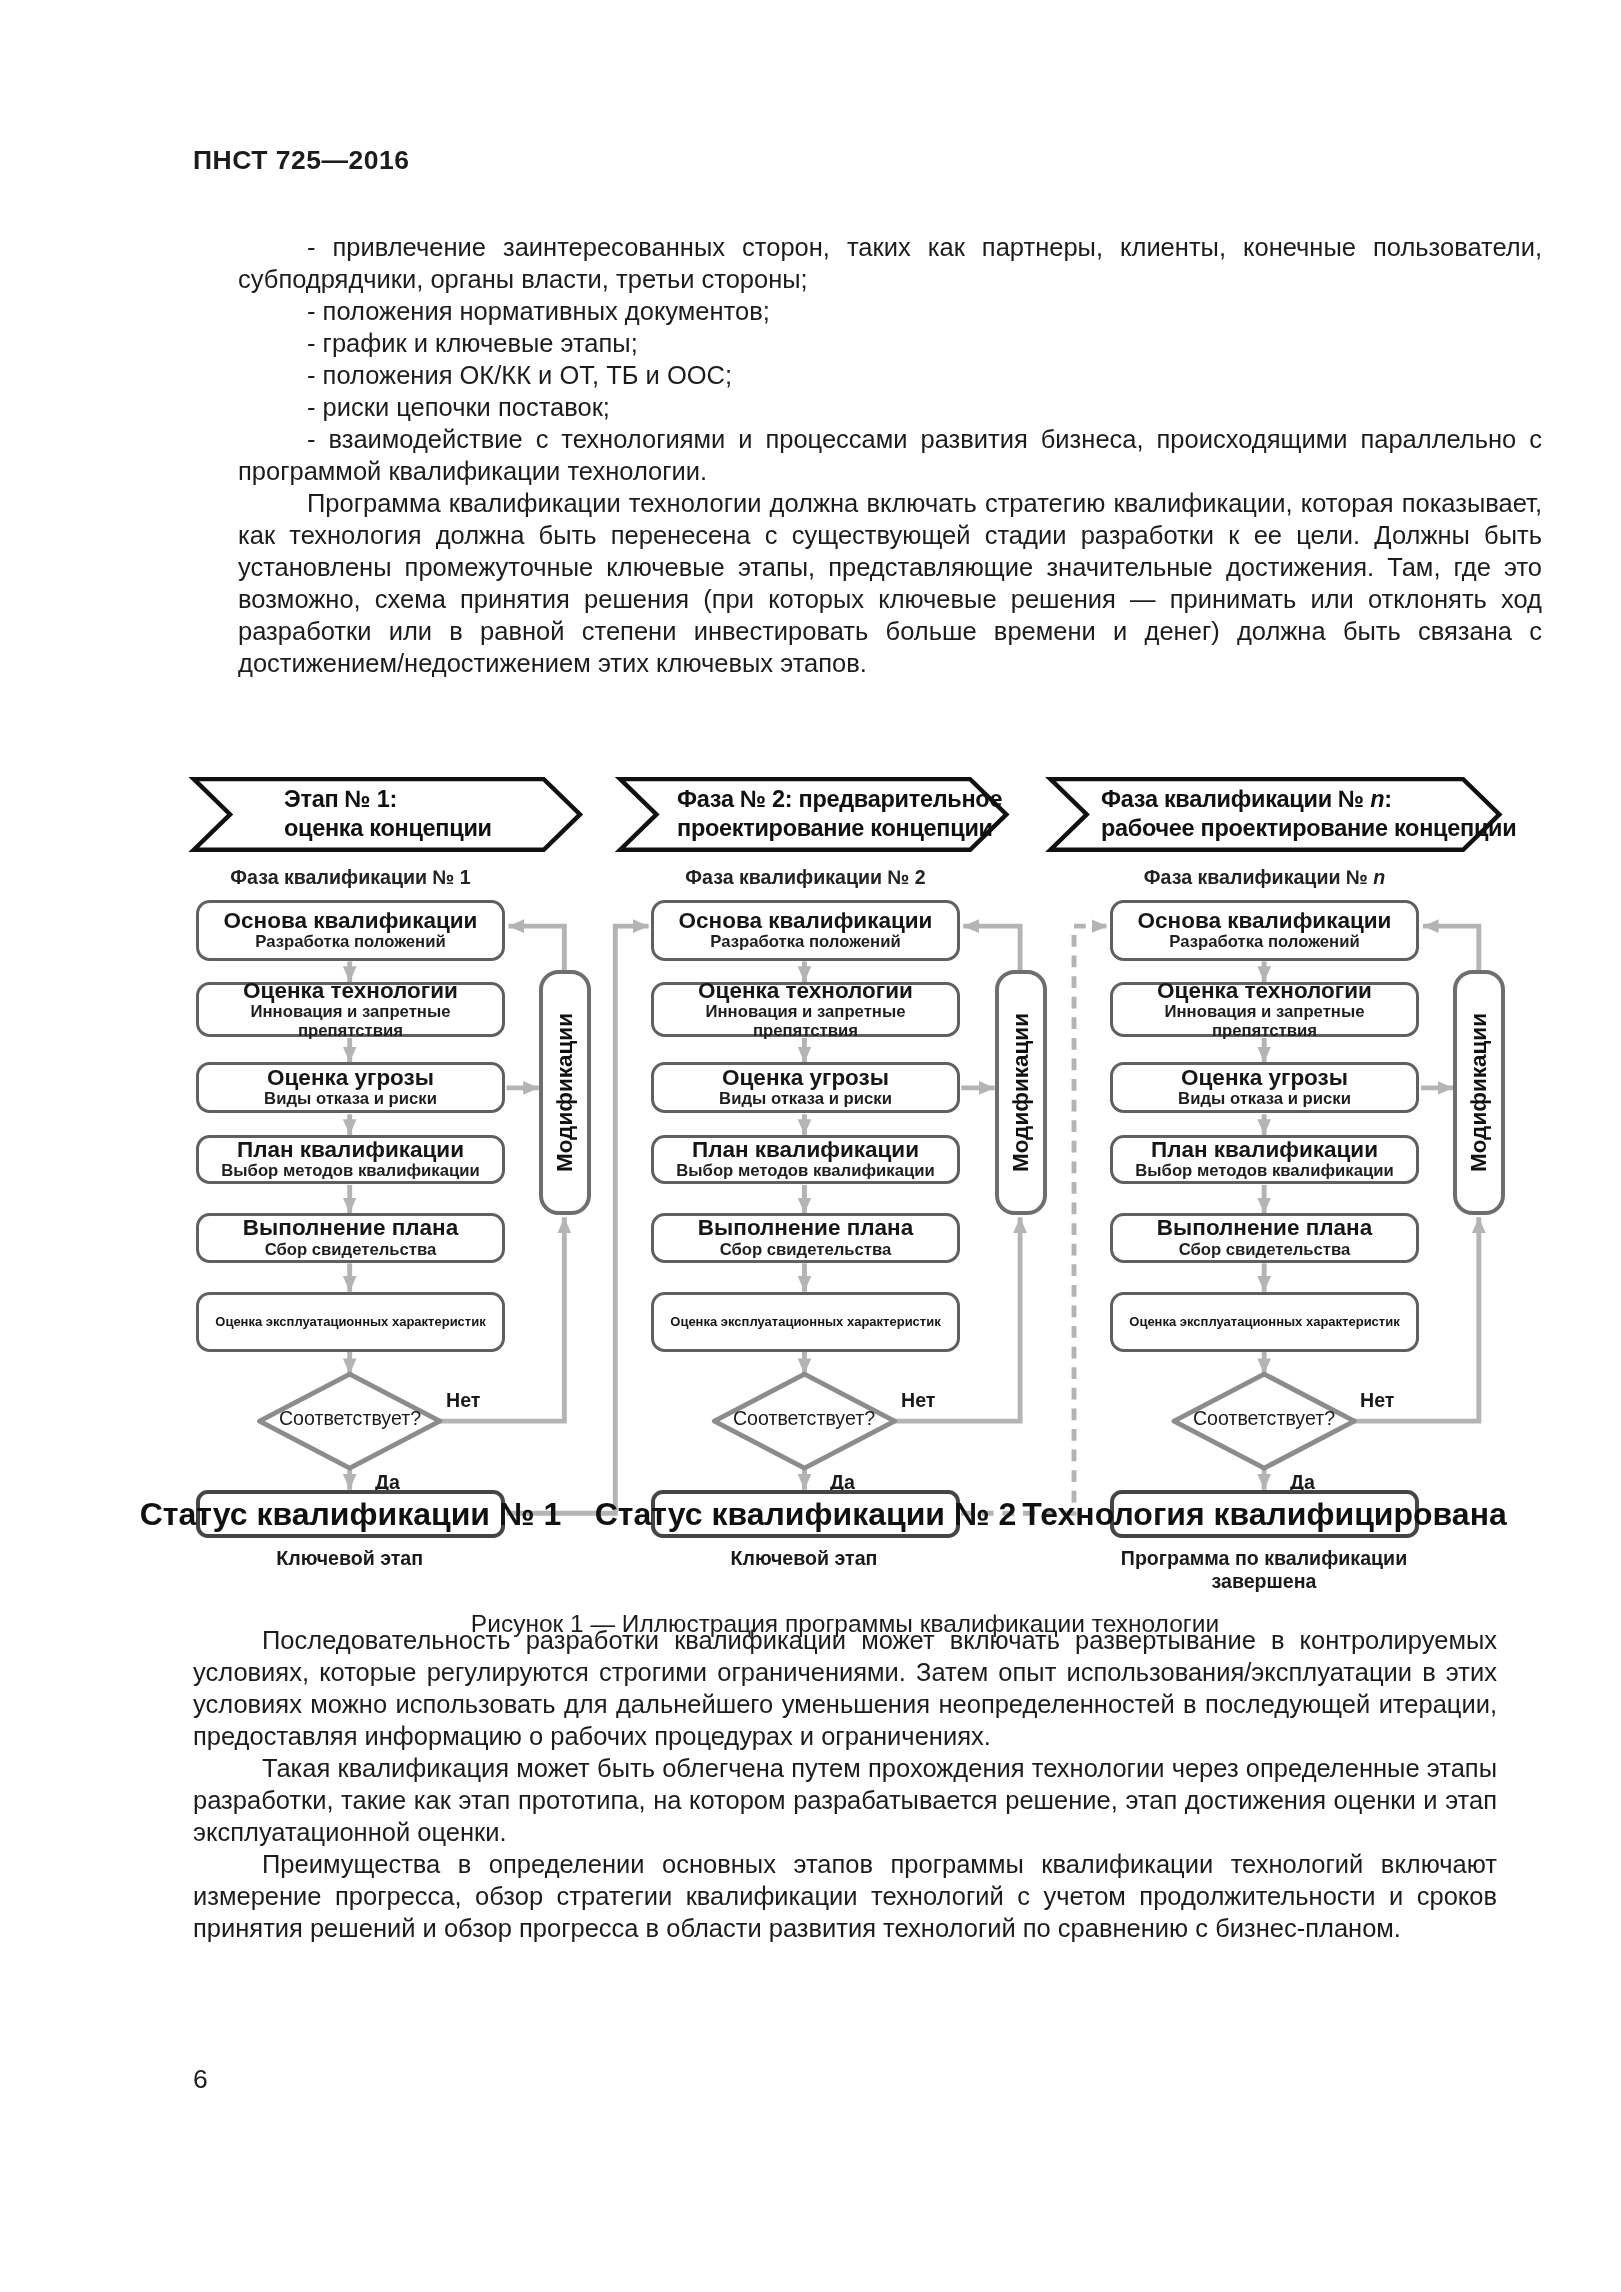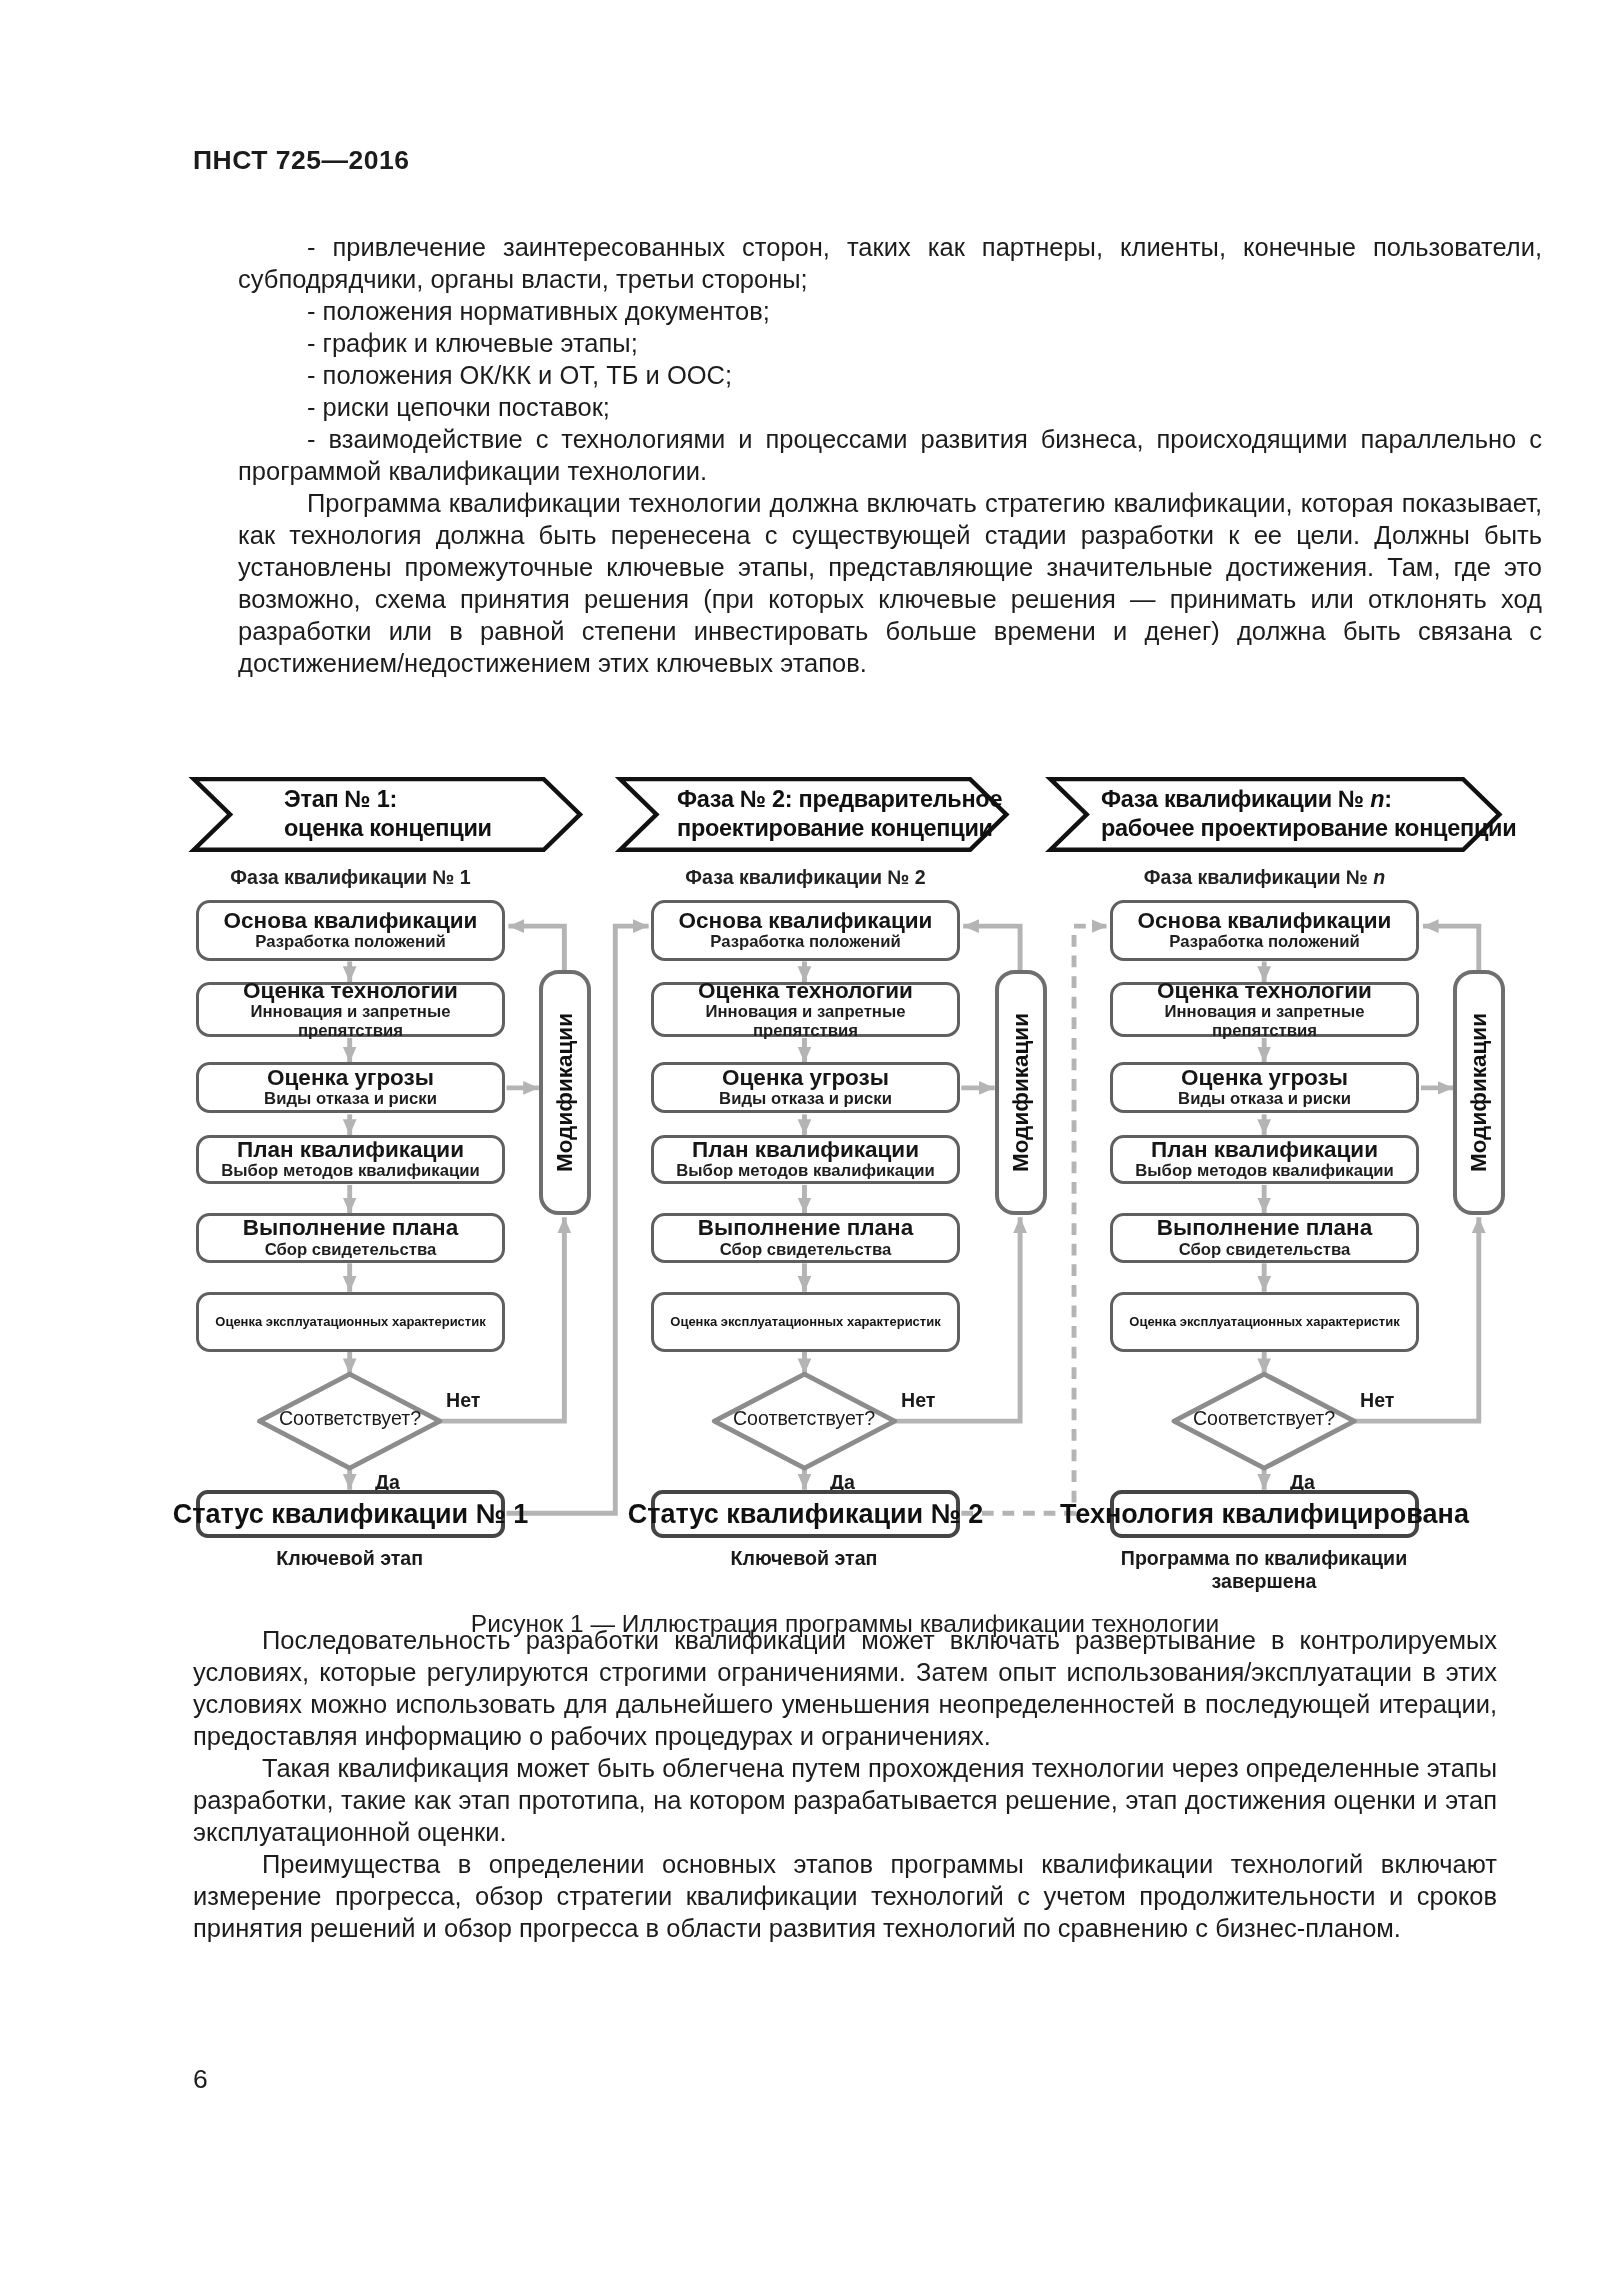--- a/index.html
+++ b/index.html
@@ -32,21 +32,21 @@
   .step.small .t { font-size:13px; line-height:21.6px; }
 
   .pill { width:52px; height:245px; top:196px; background:#fff; border:4.9px solid #6e6e6e; border-radius:19.6px;
           display:flex; align-items:center; justify-content:center; }
   .pill span { writing-mode:vertical-rl; transform:rotate(180deg); font-size:22.5px; font-weight:bold; color:#111; }
 
   .dec-label { top:633px; width:180px; text-align:center; font-size:19.6px; font-weight:normal; color:#1a1a1a; }
   .yn { font-size:19.6px; font-weight:bold; color:#1a1a1a; }
 
   .result { top:716px; width:309px; height:48px; background:#fff; border:4.9px solid #454545; border-radius:11.8px;
-            display:flex; align-items:center; justify-content:center; font-size:27px; font-weight:bold; white-space:nowrap; color:#111; }
+            display:flex; align-items:center; justify-content:center; font-size:32px; font-weight:bold; white-space:nowrap; color:#111; }
   .foot-label { top:773px; width:392px; text-align:center; font-size:19.6px; font-weight:bold; color:#1a1a1a; }
 
   .col1 { left:59px; }  .col2 { left:514px; }  .col3 { left:973px; }
   i { font-style:italic; }
 </style>
 </head>
 <body>
 
 <div class="page">
 

